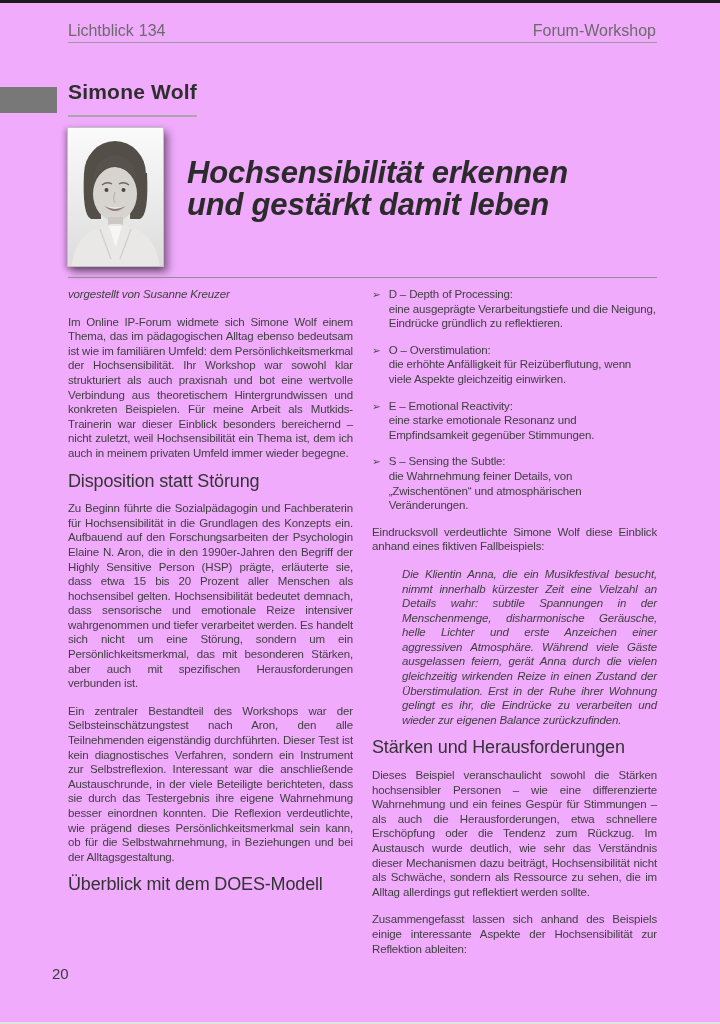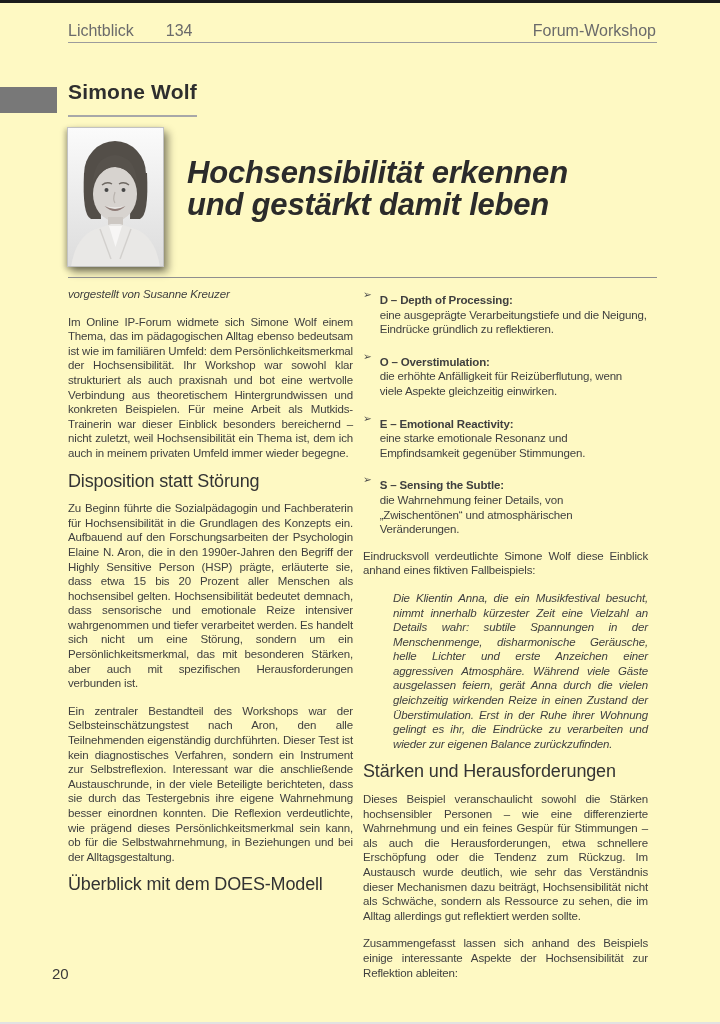--- a/index.html
+++ b/index.html
@@ -1,27 +1,27 @@
 <!DOCTYPE html>
 <html lang="de"><head>
 <meta charset="utf-8">
 <style>
   html,body { margin:0; padding:0; background:#ffffff; }
   .page {
-    position:relative; width:720px; height:1024px; background:#fef9c3;
+    position:relative; width:720px; height:1024px; background:#f0abfc;
     font-family:"Liberation Sans", sans-serif; color:#3f3f3f; overflow:hidden;
   }
   .top-edge { position:absolute; top:0; left:0; width:720px; height:3px; background:#1c1c1c; }
   .bottom-edge { position:absolute; bottom:0; left:0; width:720px; height:2px; background:#e2e2e2; }
 
   .running-head {
     position:absolute; top:22px; left:68px; width:588px;
     display:flex; align-items:baseline; font-size:16px; color:#6b6b6b;
   }
-  .running-head .issue { margin-left:32px; }
+  .running-head .issue { margin-left:5px; }
   .running-head .section { margin-left:auto; }
   .head-rule { position:absolute; top:42px; left:68px; width:589px; height:1px; background:#9c9c9c; }
 
   .gray-tab { position:absolute; top:87px; left:0; width:57px; height:26px; background:#787878; }
   .author-heading {
     position:absolute; top:80px; left:68px; margin:0;
     font-size:21px; font-weight:bold; color:#2e2e2e; letter-spacing:0.2px;text-align:right;
   }
   .name-rule { position:absolute; top:115px; left:68px; width:129px; height:2px; background:#a8a8a8; }
 
@@ -32,30 +32,30 @@
   }
   .photo svg { display:block; width:100%; height:100%; }
 
   .article-title {
     position:absolute; top:157px; left:187px; margin:0;
     font-size:31px; font-weight:bold; font-style:italic; line-height:32px;
     color:#2b2b2b; letter-spacing:-0.2px;
   }
   .title-rule { position:absolute; top:277px; left:68px; width:589px; height:1px; background:#8f8f8f; }
 
-  .columns { position:absolute; top:287px; left:68px; width:589px; display:flex; gap:10px; }
+  .columns { position:absolute; top:287px; left:68px; width:589px; display:flex; gap:19px; }
   .col { width:285px; font-size:11.5px; line-height:14.6px; letter-spacing:-0.15px; text-align:justify; }
   .col p { margin:0 0 13px 0; }
   .byline { font-style:italic; text-align:left; margin:0 0 15px 0; }
   .subhead { font-size:18px; font-weight:normal; color:#333333; margin:0 0 13px 0; text-align:left; }
 
   .does { list-style:none; margin:0 0 1px 0; padding:0; }
   .does li { display:flex; gap:8px; margin:0 0 12px 0; text-align:left; }
   .does .bullet { flex:0 0 auto; font-size:10.5px; color:#4a4a4a; line-height:14.6px; }
-  .does .term { font-weight:bold; display:block;margin-top:6px; }
+  .does .term { font-weight:normal; display:block; }
 
   blockquote.case { margin:0 0 13px 30px; padding:0; font-style:italic; text-align:justify; }
 
   .page-number { position:absolute; top:965px; left:52px; font-size:15px; color:#3a3a3a; }
 </style>
 </head>
 <body>
 
 <div class="page">
   <div class="top-edge"></div>

